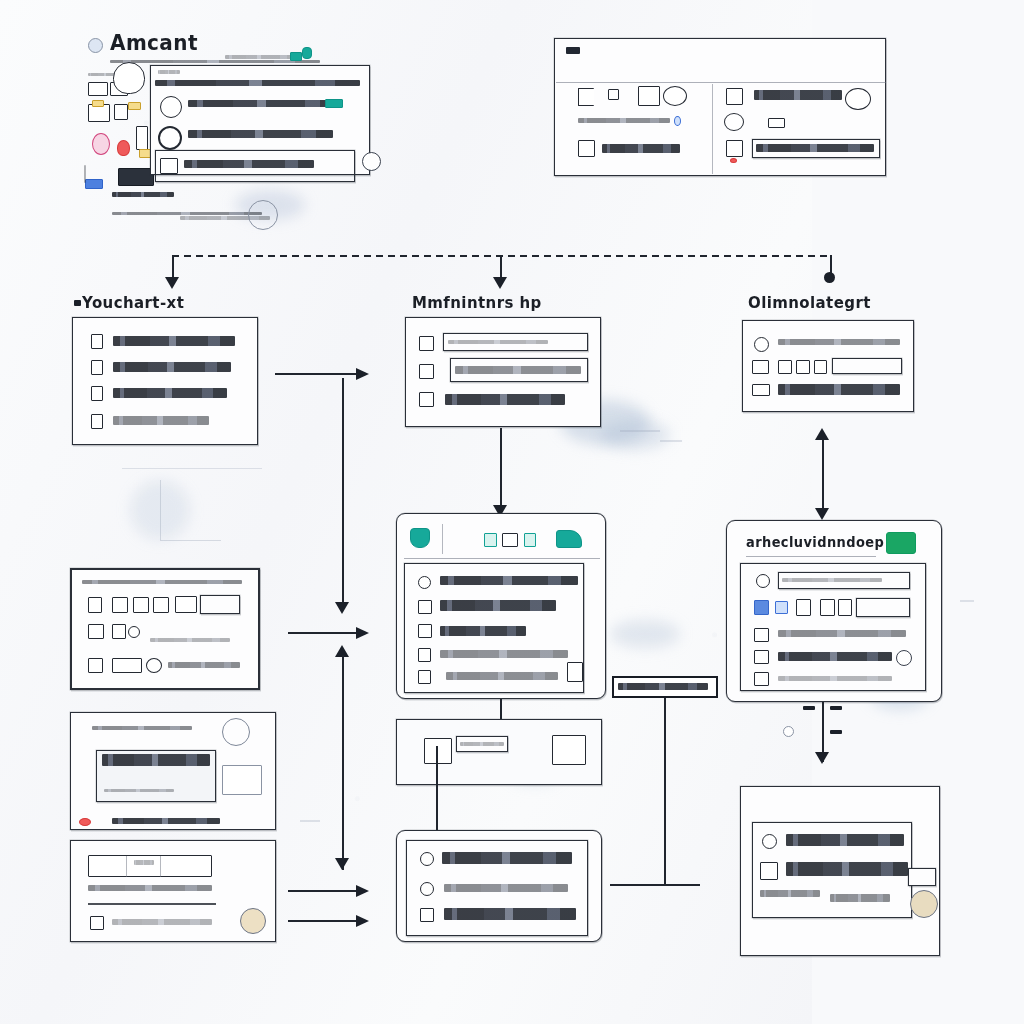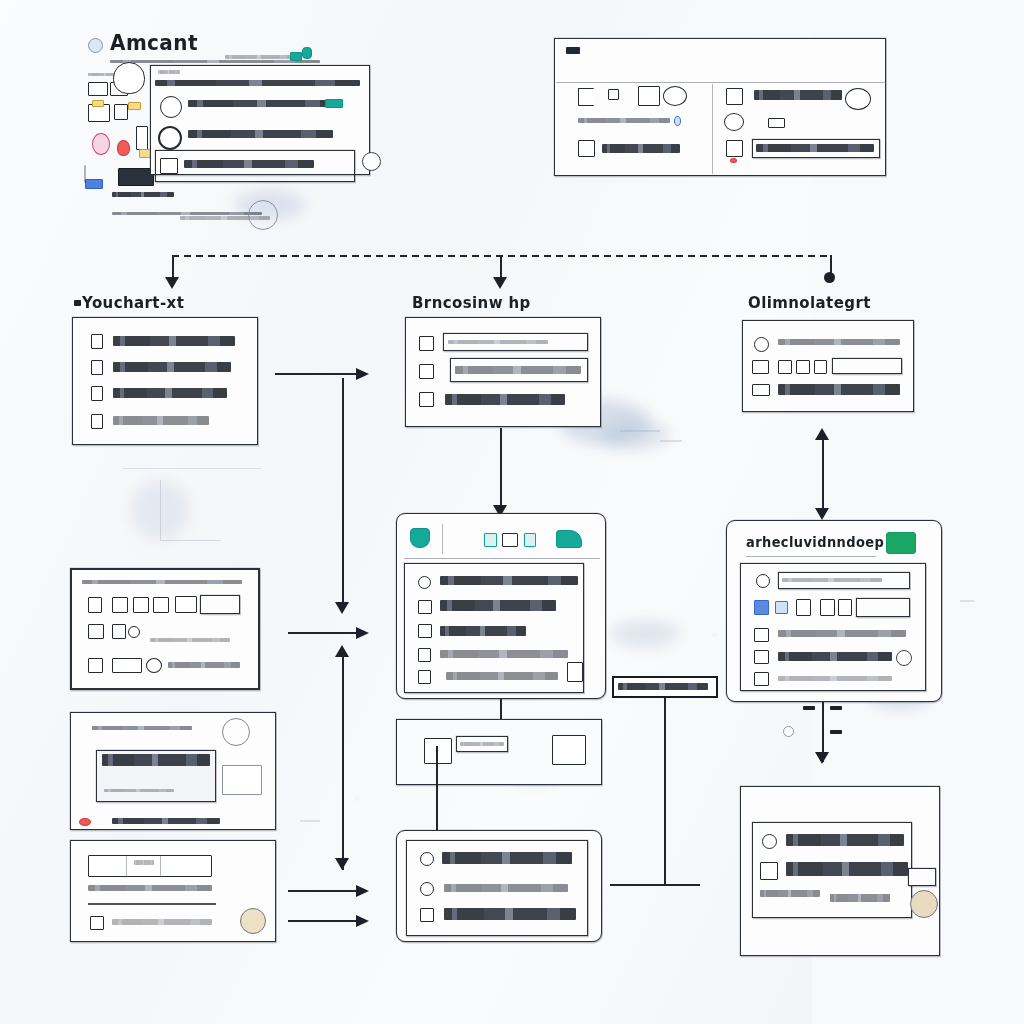--- a/index.html
+++ b/index.html
@@ -187,21 +187,21 @@
   <div class="panel" style="left:72px;top:317px;width:186px;height:128px;"></div>
   <div class="glyph" style="left:91px;top:334px;width:12px;height:15px;"></div>
   <div class="ink" style="left:113px;top:336px;width:122px;height:10px;"></div>
   <div class="glyph" style="left:91px;top:360px;width:12px;height:15px;"></div>
   <div class="ink" style="left:113px;top:362px;width:118px;height:10px;"></div>
   <div class="glyph" style="left:91px;top:386px;width:12px;height:15px;"></div>
   <div class="ink" style="left:113px;top:388px;width:114px;height:10px;"></div>
   <div class="glyph" style="left:91px;top:414px;width:12px;height:15px;"></div>
   <div class="ink light" style="left:113px;top:416px;width:96px;height:9px;"></div>
 
-  <div class="ptitle" style="left:412px;top:294px;">Brncosinw hp</div>
+  <div class="ptitle" style="left:412px;top:294px;">Mmfnintnrs hp</div>
   <div class="panel" style="left:405px;top:317px;width:196px;height:110px;"></div>
   <div class="glyph" style="left:419px;top:336px;width:15px;height:15px;"></div>
   <div class="panel" style="left:443px;top:333px;width:145px;height:18px;border-width:1.1px;"></div>
   <div class="ink fade" style="left:448px;top:340px;width:100px;height:4px;"></div>
   <div class="glyph" style="left:419px;top:364px;width:15px;height:15px;"></div>
   <div class="panel" style="left:450px;top:358px;width:138px;height:24px;border-width:1.1px;"></div>
   <div class="ink light" style="left:455px;top:366px;width:126px;height:8px;"></div>
   <div class="glyph" style="left:419px;top:392px;width:15px;height:15px;"></div>
   <div class="ink" style="left:445px;top:394px;width:120px;height:11px;"></div>
 

